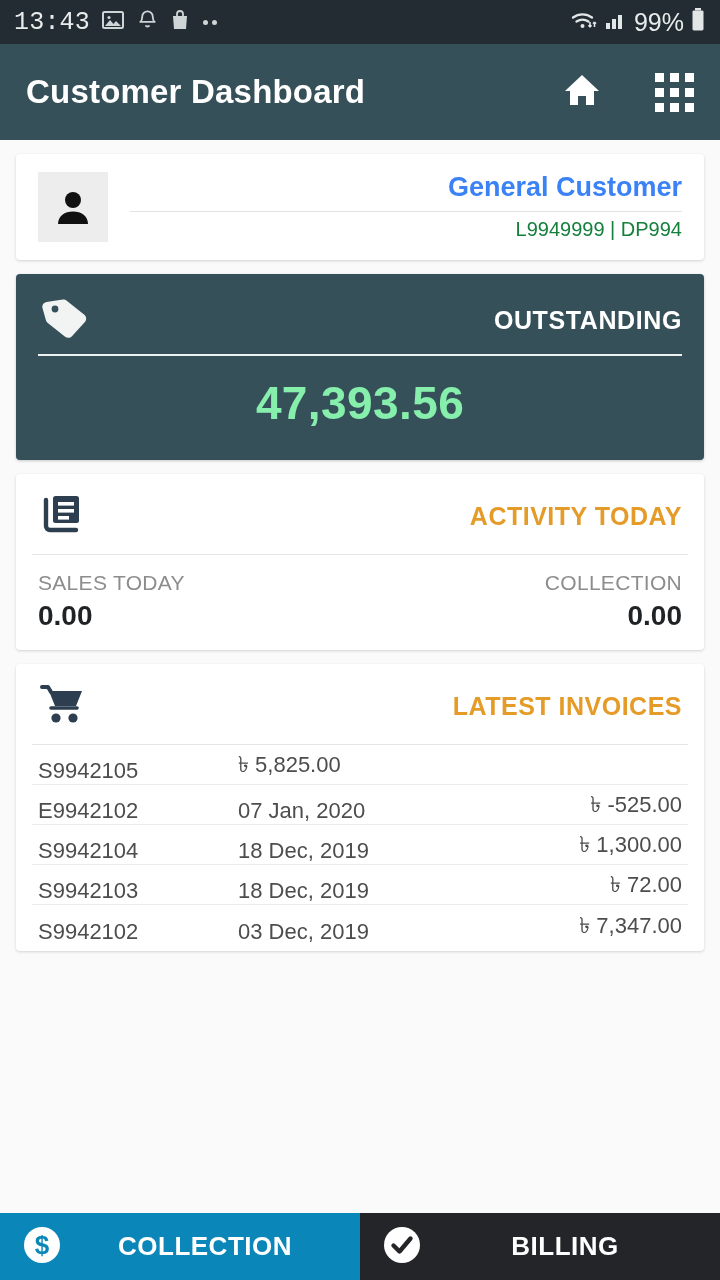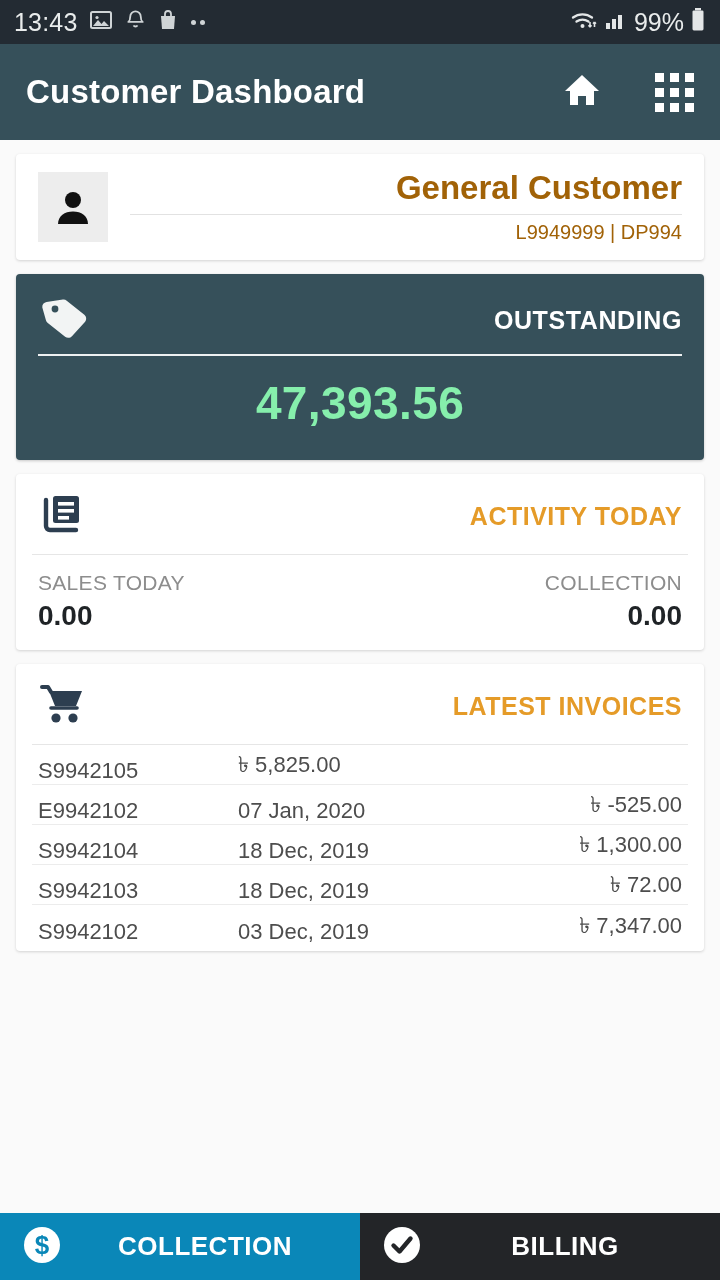--- a/index.html
+++ b/index.html
@@ -9,21 +9,21 @@
     font-family:"Liberation Sans", sans-serif;
     overflow:hidden;
   }
   .phone { position:relative; width:720px; height:1280px; background:#fafafa; }
 
   
   .statusbar {
     height:44px; background:#232b33; color:#e3e6e7;
     display:flex; align-items:center; padding:0 14px;
   }
-  .sb-left { display:flex; align-items:center; gap:11px; }
+  .sb-left { display:flex; align-items:center; gap:11px;font-family:Liberation Mono, monospace; }
   .sb-time { font-size:25px; letter-spacing:0.2px; color:#e9ecec; }
   .sb-right { margin-left:auto; display:flex; align-items:center; gap:6px; }
   .sb-pct { font-size:25px; color:#e9ecec; }
   .sb-dots { display:flex; gap:4px; align-items:center; margin-left:2px; }
   .sb-dots i { width:5px; height:5px; border-radius:50%; background:#cfd4d6; display:block; }
 
   
   .appbar {
     height:96px; background:#36505a;
     display:flex; align-items:center; padding:0 26px;
@@ -40,23 +40,23 @@
     box-shadow:0 1px 3px rgba(0,0,0,0.16);
   }
 
   
   .cust-card { display:flex; align-items:center; padding:22px 22px; height:106px; }
   .avatar {
     width:70px; height:70px; background:#ededed;
     display:flex; align-items:center; justify-content:center; flex:0 0 auto;
   }
   .cust-right { flex:1; margin-left:22px; text-align:right; }
-  .cust-name { font-size:33px; font-weight:bold; color:#a16207; line-height:1.1; }
+  .cust-name { font-size:27px; font-weight:bold; color:#3b82f6; line-height:1.1; }
   .cust-rule { height:1px; background:#e2e2e2; margin:8px 0 6px 0; }
-  .cust-id { font-size:20px; color:#a16207; }
+  .cust-id { font-size:20px; color:#15803d; }
 
   
   .out-card {
     background:#36505a; border-radius:4px; margin-bottom:14px;
     padding:18px 22px 22px 22px; box-shadow:0 1px 3px rgba(0,0,0,0.2);
     height:186px; display:flex; flex-direction:column;
   }
   .out-head { display:flex; align-items:center; min-height:54px; }
   .out-label { margin-left:auto; color:#fff; font-size:25px; font-weight:bold; letter-spacing:0.6px; }
   .out-rule { height:2px; background:#eef1f2; margin:6px 0 0 0; }

